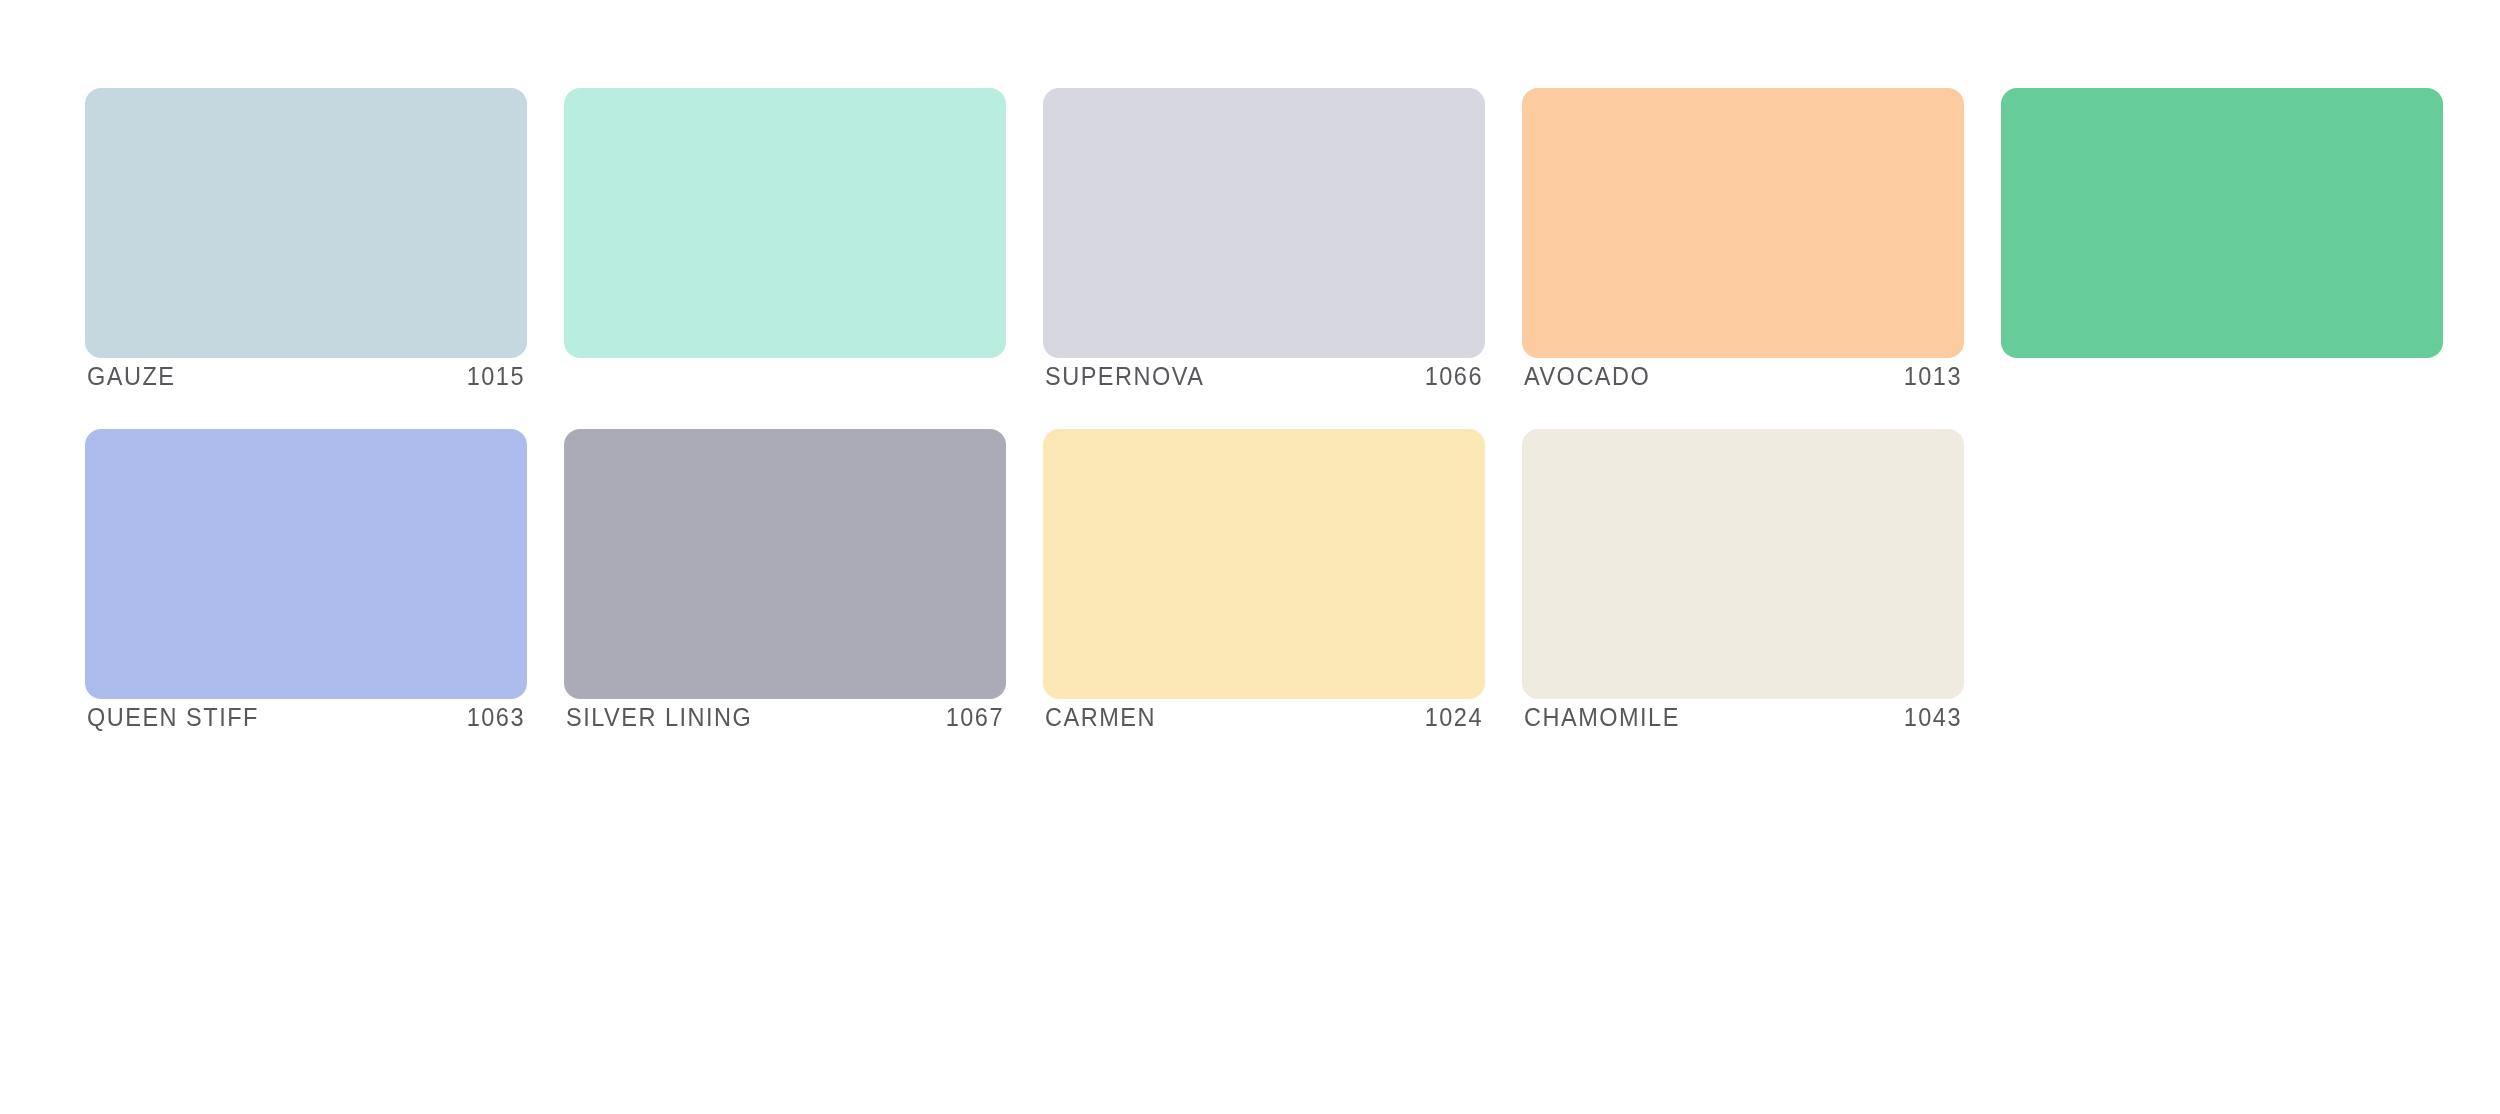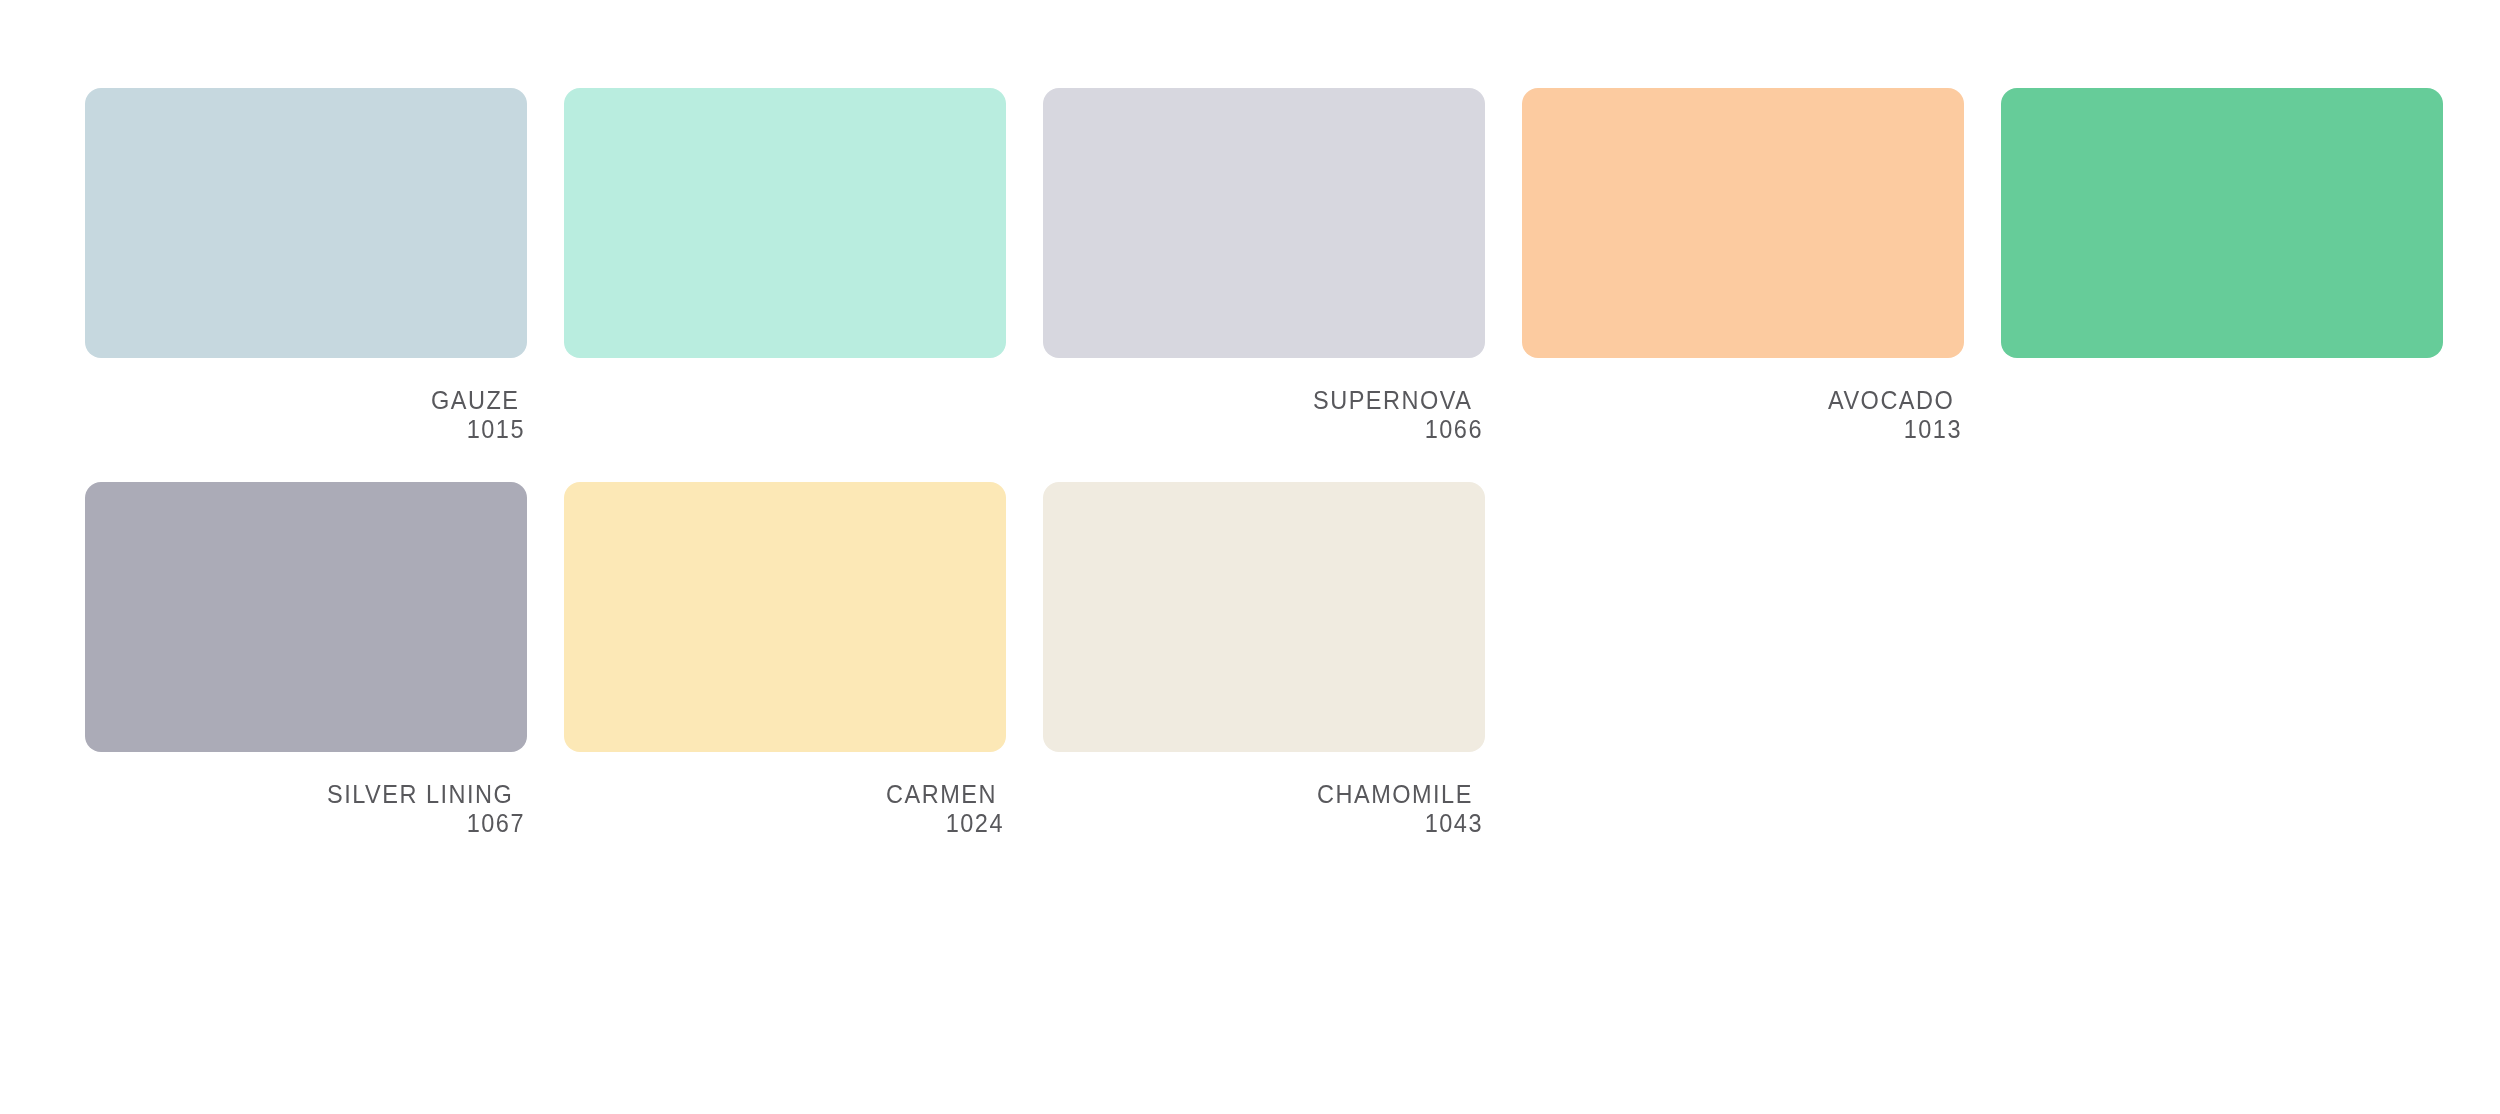--- a/index.html
+++ b/index.html
@@ -39,23 +39,22 @@
     height: 270px;
     border-radius: 16px;
     box-sizing: border-box;
     border: 1px solid transparent;
   }
 
   .swatch-meta {
     display: flex;
     justify-content: space-between;
     align-items: flex-end;
-    margin-top: 28px;
+    margin-top: 4px;
     padding: 0 2px;
-    flex-direction: column;
   }
 
   .swatch-name,
   .swatch-code {
     font-family: "Liberation Sans", sans-serif;
     font-size: 25px;
     font-weight: 300;
     letter-spacing: 1.6px;
     color: #58585c;
     white-space: nowrap;
@@ -96,20 +95,27 @@
       <div class="swatch-chip" style="background: rgb(252, 203, 160); border-color: transparent;"></div>
       <div class="swatch-meta">
         <span class="swatch-name">AVOCADO</span>
         <span class="swatch-code">1013</span>
       </div>
     </div>
     <div class="swatch-card">
       <div class="swatch-chip" style="background: rgb(102, 204, 153); border-color: transparent;"></div>
     </div>
     <div class="swatch-card">
+      <div class="swatch-chip" style="background: rgb(174, 188, 237); border-color: transparent;"></div>
+      <div class="swatch-meta">
+        <span class="swatch-name">QUEEN STIFF</span>
+        <span class="swatch-code">1063</span>
+      </div>
+    </div>
+    <div class="swatch-card">
       <div class="swatch-chip" style="background: rgb(171, 171, 183); border-color: transparent;"></div>
       <div class="swatch-meta">
         <span class="swatch-name">SILVER LINING</span>
         <span class="swatch-code">1067</span>
       </div>
     </div>
     <div class="swatch-card">
       <div class="swatch-chip" style="background: rgb(252, 232, 182); border-color: transparent;"></div>
       <div class="swatch-meta">
         <span class="swatch-name">CARMEN</span>

